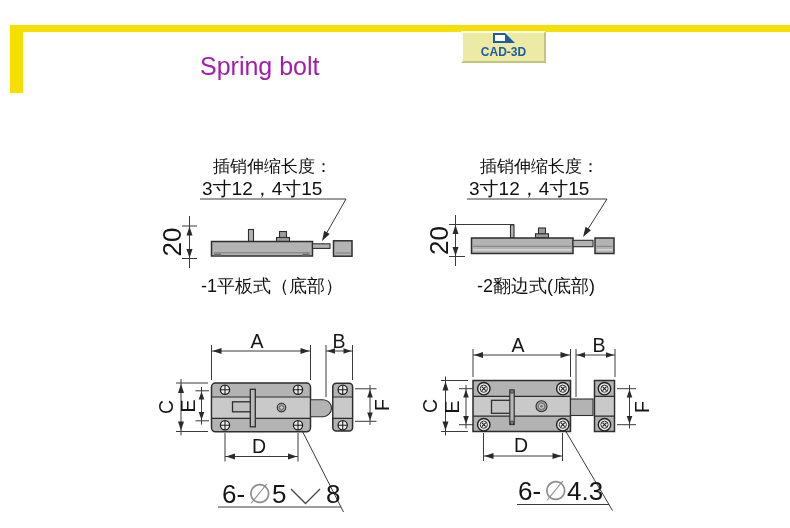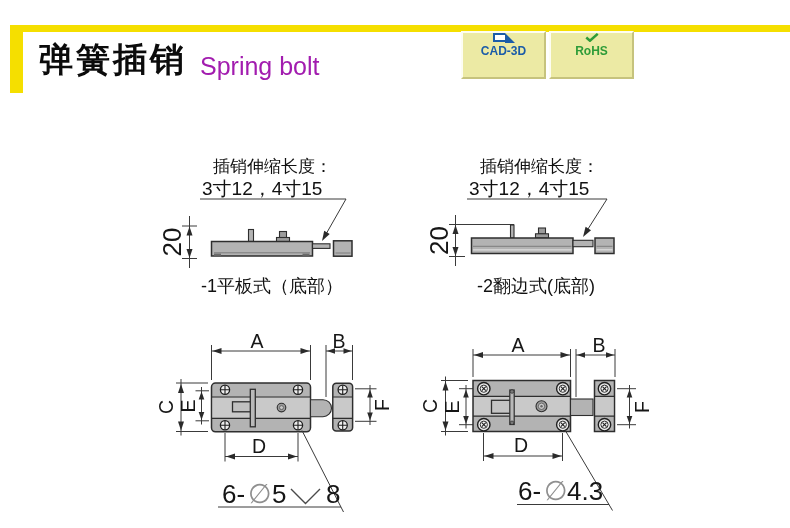--- a/index.html
+++ b/index.html
@@ -4,25 +4,25 @@
 <style>
   html,body{margin:0;padding:0}
   .page{position:relative;width:790px;height:528px;background:#fff;overflow:hidden;
         font-family:"Liberation Sans",sans-serif}
 
   
   .header-strip{position:absolute;left:10px;top:25px;width:780px;height:7px;background:var(--accent-yellow,#F5DF00)}
   .header-bar-left{position:absolute;left:10px;top:25px;width:13px;height:68px;background:var(--accent-yellow,#F5DF00)}
   .title-zh{position:absolute;left:39px;top:42px;font-size:34px;font-weight:bold;letter-spacing:3px;color:#0b0b0b;line-height:1}
   .title-en{position:absolute;left:200px;top:54px;font-size:25px;color:#a21caf;line-height:1}
-  .badge{position:absolute;top:31px;width:85px;height:48px;background:var(--badge-bg,#ECEAA4);
+  .badge{position:absolute;top:31px;width:85px;height:32px;background:var(--badge-bg,#ECEAA4);
          border-top:2px solid #fdfdf2;border-left:2px solid #fdfdf2;
          border-right:2px solid #c6c37d;border-bottom:2px solid #c6c37d;box-sizing:border-box;
          display:flex;flex-direction:column;align-items:center;justify-content:flex-end;
-         padding-bottom:20px;cursor:pointer}
+         padding-bottom:3px;cursor:pointer}
   .badge-cad{left:461px}
   .badge-rohs{left:549px}
   .badge-label{font-size:12px;font-weight:bold;line-height:1;margin-top:2px}
   .badge-cad .badge-label{color:var(--cad-blue,#1B5CA8)}
   .badge-rohs .badge-label{color:var(--rohs-green,#2E9C38)}
   .doc-icon{position:relative;width:18px;height:24px;background:#fff;border:2px solid var(--cad-blue,#1B5CA8);margin-bottom:1px}
   .doc-icon::after{content:"";position:absolute;top:-2px;right:-2px;width:0;height:0;
          border-bottom:10px solid var(--cad-blue,#1B5CA8);border-right:10px solid var(--badge-bg,#ECEAA4)}
   .check-icon{width:34px;height:22px;margin-bottom:1px}
   .part-code{position:absolute;left:637px;top:31px;width:153px;height:42px;background:var(--accent-yellow,#F5DF00);
@@ -53,32 +53,25 @@
   .ntxt2{font-family:"Liberation Sans",sans-serif;font-size:19px;fill:#111;font-weight:500}
   .cap{font-family:"Liberation Sans",sans-serif;font-size:18px;fill:#111;font-weight:500}
 </style>
 </head>
 <body>
 
 <div class="page">
 
   <div class="header-strip"></div>
   <div class="header-bar-left"></div>
-  <div class="title-zh">弹簧插销</div>
   <div class="title-en">Spring bolt</div>
 
   <div class="badge badge-cad">
     <div class="doc-icon"></div>
     <div class="badge-label">CAD-3D</div>
-  </div>
-  <div class="badge badge-rohs">
-    <svg class="check-icon" viewBox="0 0 34 22">
-      <path d="M3 11 L12 19 L31 2" fill="none" stroke="#2E9C38" stroke-width="6"></path>
-    </svg>
-    <div class="badge-label">RoHS</div>
   </div>
 
 
   <svg class="drawings" width="790" height="418" viewBox="0 110 790 418" xmlns="http://www.w3.org/2000/svg">
 
     <g>
       <text class="ntxt" x="213" y="172">插销伸缩长度：</text>
       <text class="ntxt2" x="202" y="195">3寸12，4寸15</text>
       <path class="dim" d="M200,199 H346"></path>
       <path class="dim" d="M346,199 L323.5,238.5"></path>

